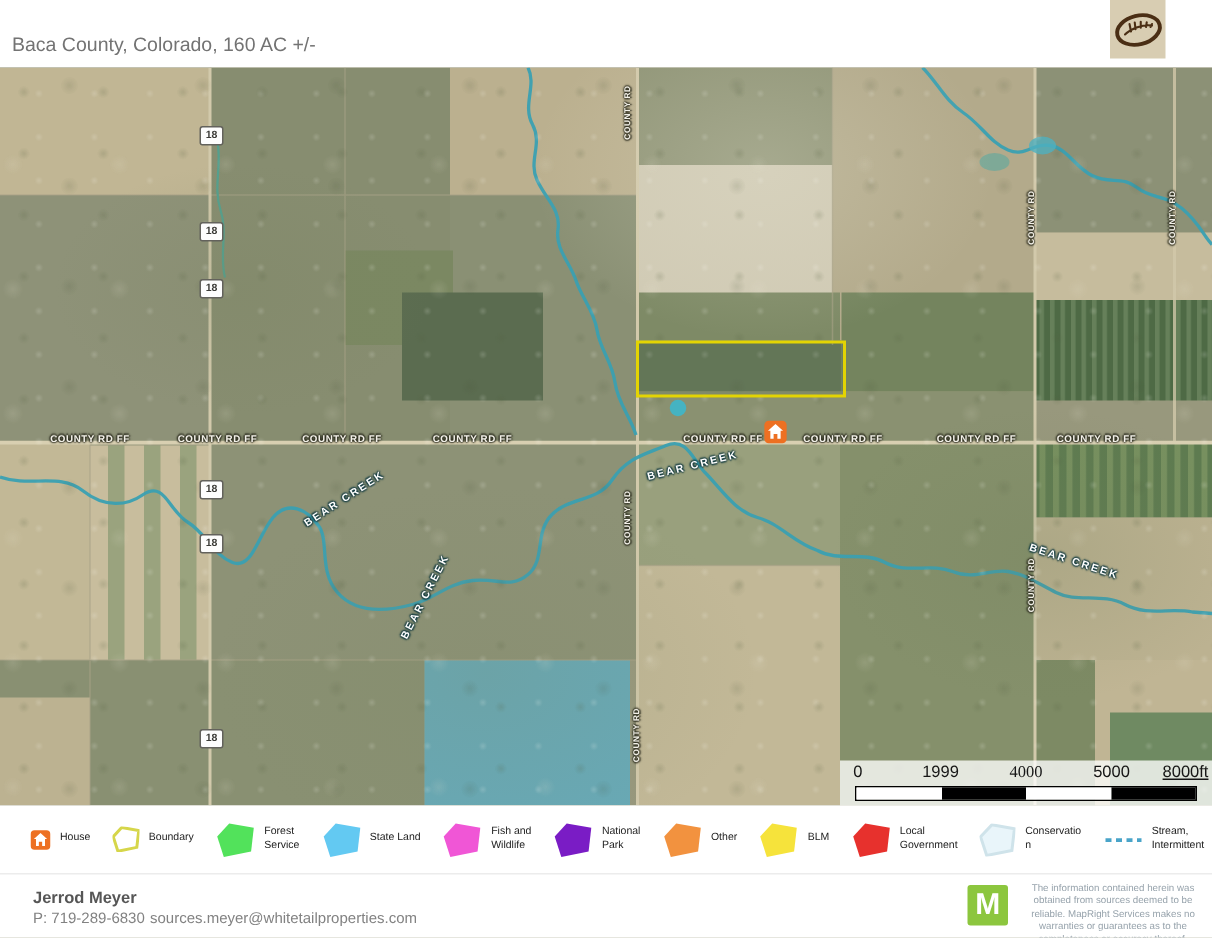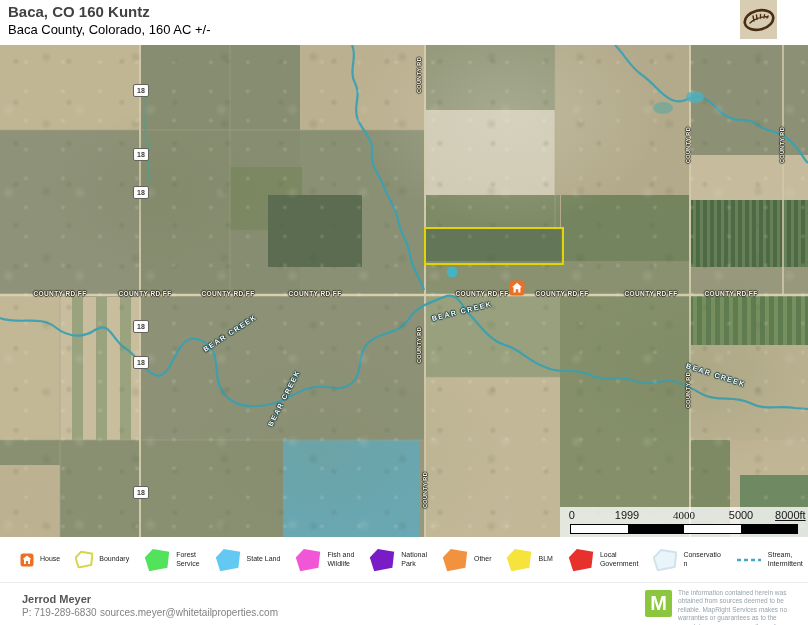--- a/index.html
+++ b/index.html
@@ -3,21 +3,21 @@
 <meta charset="utf-8">
 <style>
   html,body{margin:0;padding:0;}
   body{width:808px;height:625px;overflow:hidden;background:#fff;
        font-family:"Liberation Sans",sans-serif;position:relative;}
   .page{position:absolute;inset:0;}
 
   
   .header{position:absolute;left:0;top:0;width:808px;height:45px;background:#fff;}
   .title{position:absolute;left:8px;top:3px;font-size:15px;font-weight:bold;color:#414141;}
-  .subtitle{position:absolute;left:8px;top:22px;font-size:13px;color:#000000;}
+  .subtitle{position:absolute;left:8px;top:22px;font-size:13px;color:#737373;}
   .brand-logo{position:absolute;left:740px;top:0;width:37px;height:39px;background:#d8cdb2;
               display:flex;align-items:center;justify-content:center;}
 
   
   .map{position:absolute;left:0;top:45px;width:808px;height:492px;overflow:hidden;background:#98987d;}
   .map svg.base{position:absolute;left:0;top:0;z-index:0;}
   .map-noise{position:absolute;inset:0;z-index:1;pointer-events:none;opacity:.85;
     background-image:
       radial-gradient(circle 3px at 30% 40%, rgba(86,98,66,.22), transparent 4px),
       radial-gradient(circle 2px at 70% 60%, rgba(255,255,248,.20), transparent 3px),
@@ -59,37 +59,36 @@
 
   
   .legend{position:absolute;left:0;top:537px;width:808px;height:45px;background:#fff;
       display:flex;align-items:center;padding-left:20px;box-sizing:border-box;gap:15px;}
   .legend-item{display:flex;align-items:center;gap:6px;flex:0 0 auto;}
   .legend-item .lab{font-size:7px;color:#222;white-space:pre-line;line-height:1.15;max-width:48px;}
   .legend-item svg{display:block;}
 
   
   .footer{position:absolute;left:0;top:582px;width:808px;height:43px;background:#fff;
-      border-top:1px solid #ececec;}
+      border-top:1px solid #ececec;text-align:center;}
   .agent-name{position:absolute;left:22px;top:10px;font-size:11px;font-weight:bold;color:#565656;}
   .agent-phone{position:absolute;left:22px;top:24px;font-size:10px;color:#828282;}
   .agent-email{position:absolute;left:100px;top:24px;font-size:10px;color:#828282;text-decoration:none;}
   .mr-logo{position:absolute;left:645px;top:7px;width:27px;height:27px;background:#8cc63e;
       color:#fff;font-weight:bold;font-size:20px;display:flex;align-items:center;
       justify-content:center;border-radius:2px;}
   .disclaimer{position:absolute;left:678px;top:6px;width:128px;font-size:6.5px;
       line-height:1.3;color:#97a3ac;}
 </style>
 </head>
 <body>
 
 <div class="page">
 
   <div class="header">
-    <div class="title">Baca, CO 160 Kuntz</div>
     <div class="subtitle">Baca County, Colorado, 160 AC +/-</div>
     <div class="brand-logo">
       <svg width="34" height="26" viewBox="0 0 34 26">
         <ellipse cx="17" cy="13" rx="14.5" ry="9.5" fill="none" stroke="#4a2e14" stroke-width="2.6" transform="rotate(-14 17 13)"></ellipse>
         <path d="M8 16 C12 12 20 9 26 10 M12 14 L11 9 M15 12.5 L14.5 8 M18.5 11.5 L18.5 7.5 M22 11 L22.5 7.8 M25 11 L26 9" fill="none" stroke="#4a2e14" stroke-width="1.4" stroke-linecap="round"></path>
       </svg>
     </div>
   </div>
 
   <div class="map">

